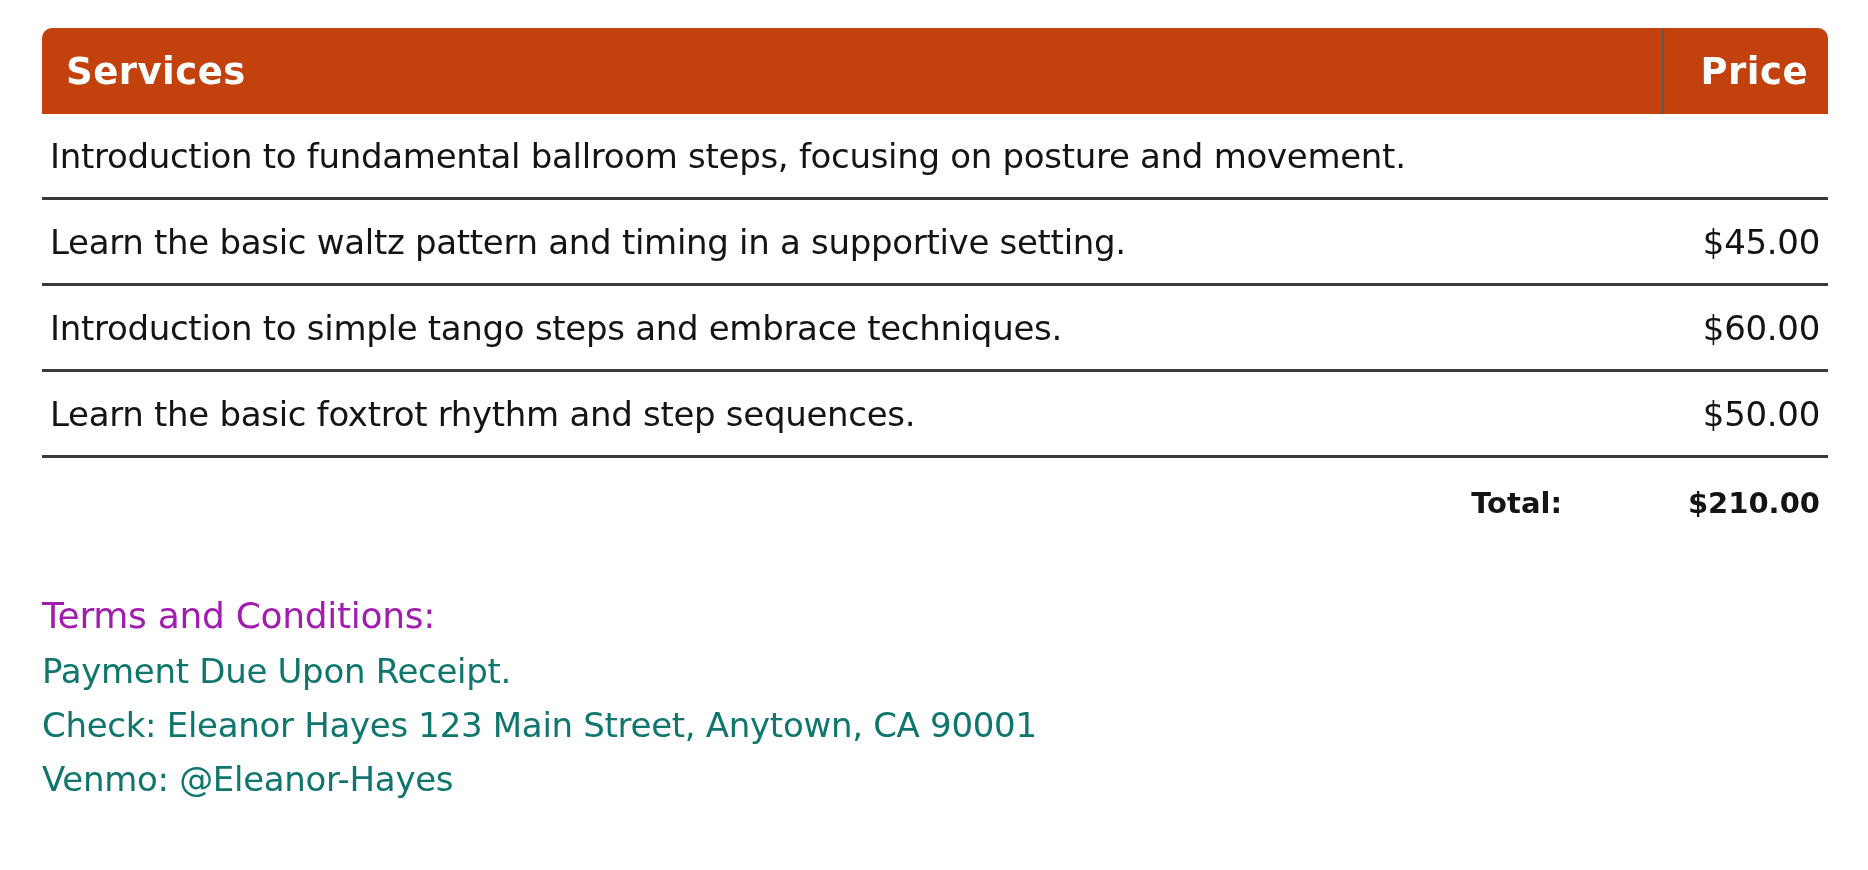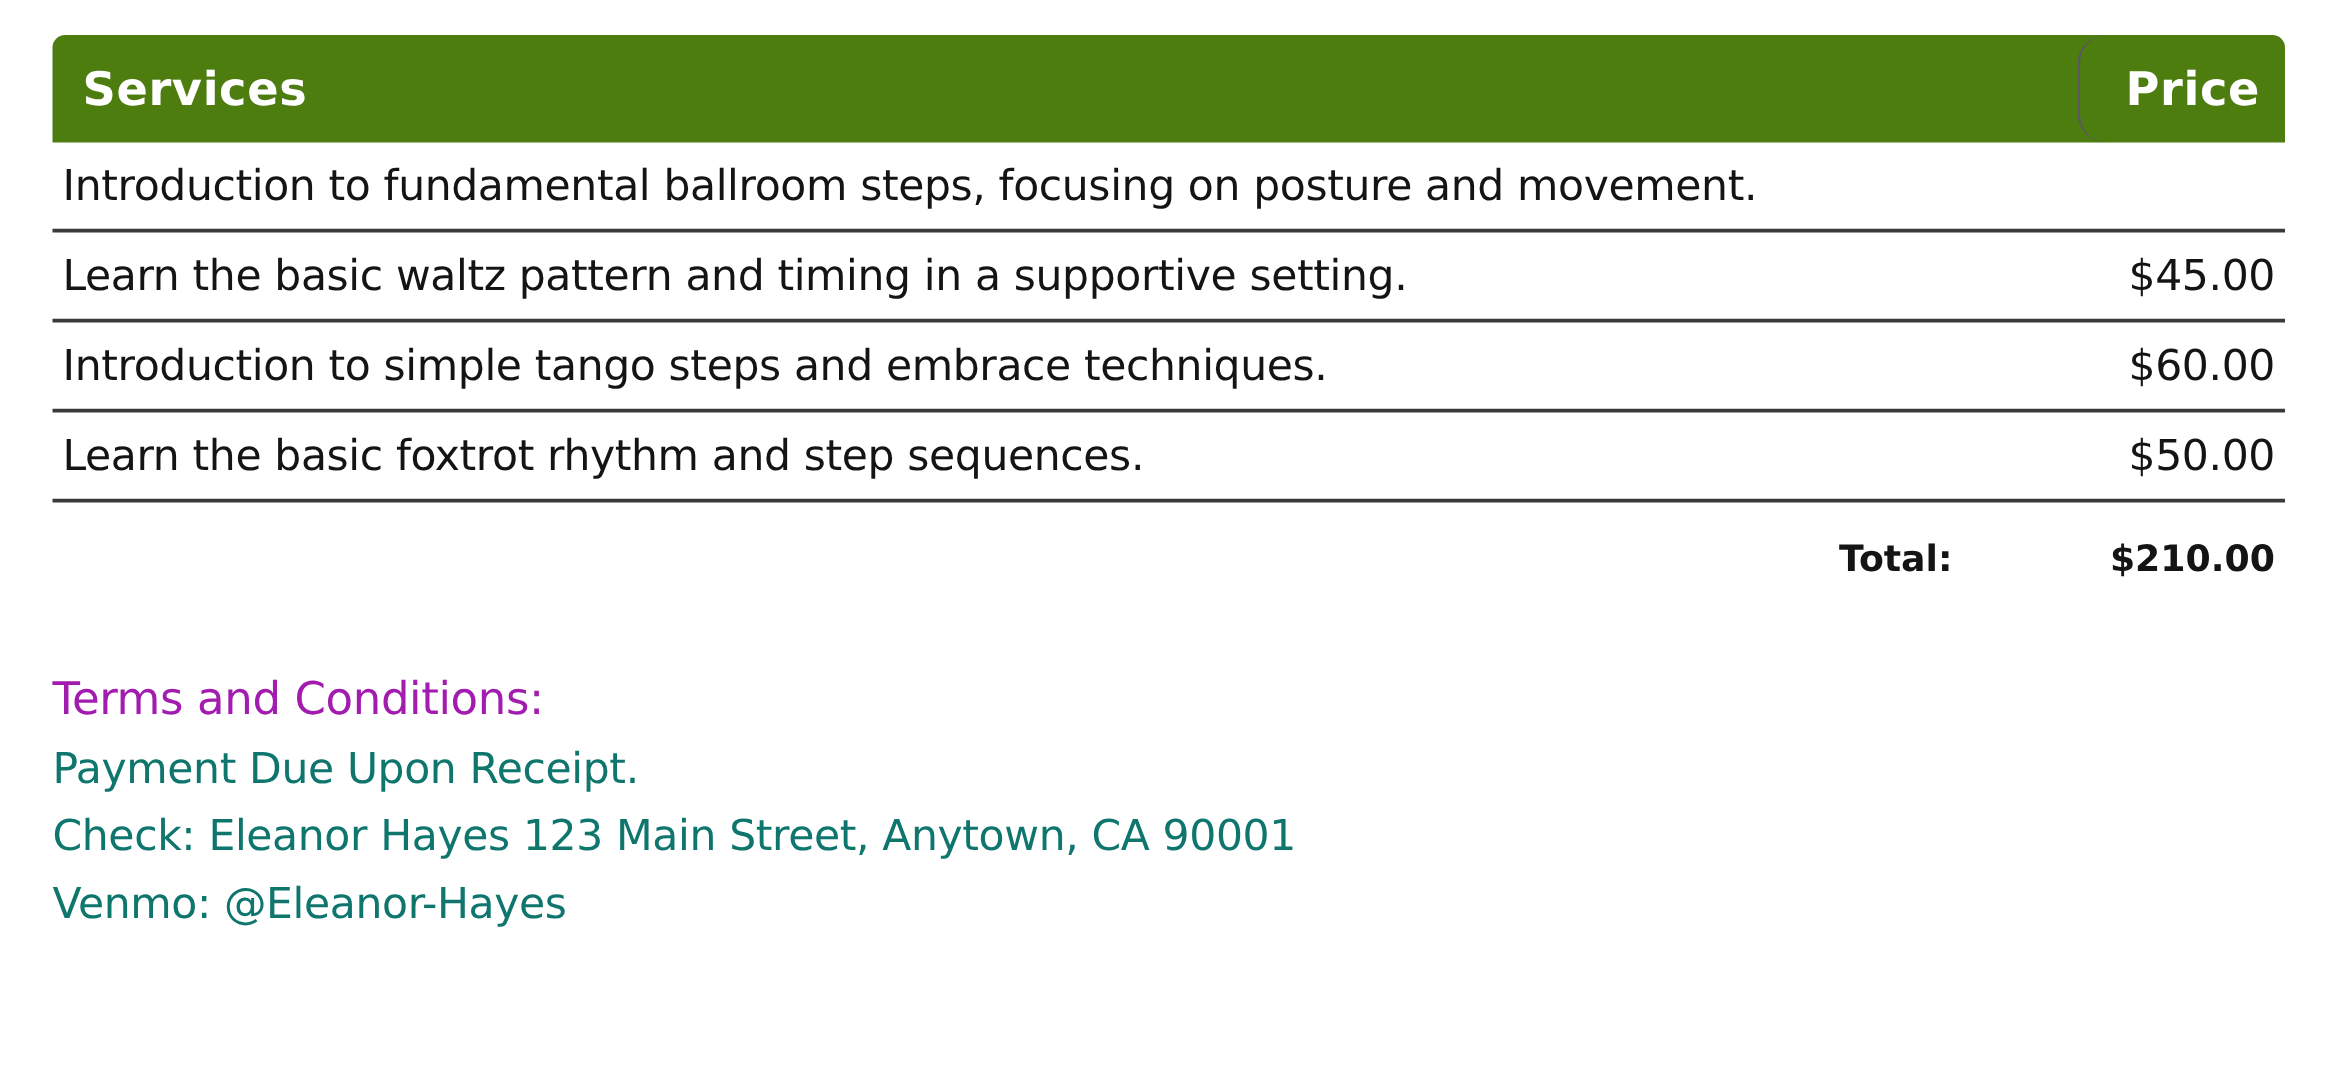--- a/index.html
+++ b/index.html
@@ -15,21 +15,21 @@
     padding: 28px 40px 0 42px;
   }
   
   .invoice-table {
     width: 1786px;
   }
   .table-header {
     display: flex;
     align-items: stretch;
     height: 86px;
-    background: #4d7c0f;
+    background: #c2410c;
     color: #ffffff;
     font-weight: bold;
     font-size: 37px;
     border-radius: 10px 10px 0 0;
     overflow: hidden;
   }
   .th-services {
     flex: 1;
     display: flex;
     align-items: center;
@@ -37,26 +37,25 @@
     letter-spacing: 0.5px;
   }
   .th-price {
     width: 166px;
     display: flex;
     align-items: center;
     justify-content: flex-end;
     padding-right: 20px;
     border-left: 2px solid #5a5a5a;
     letter-spacing: 0.5px;
-    border-radius: 23px;
   }
   .table-row {
     display: flex;
     align-items: center;
-    height: 72px;
+    height: 86px;
     border-bottom: 3px solid #3a3a3a;
     font-size: 34px;
     letter-spacing: -0.3px;
   }
   .td-service {
     flex: 1;
     padding-left: 8px;
     white-space: nowrap;
   }
   .td-price {

